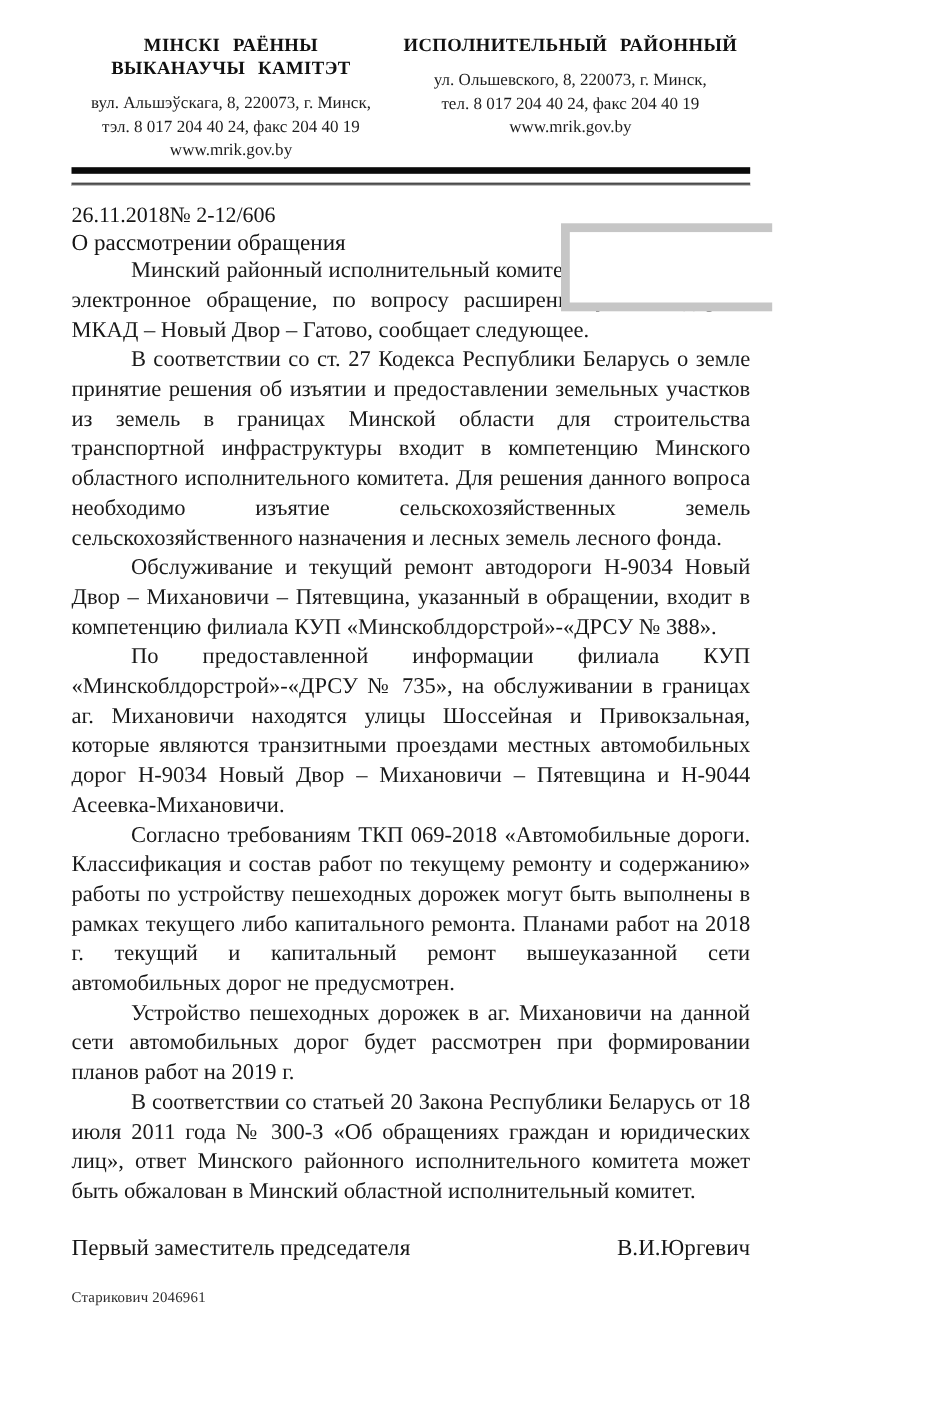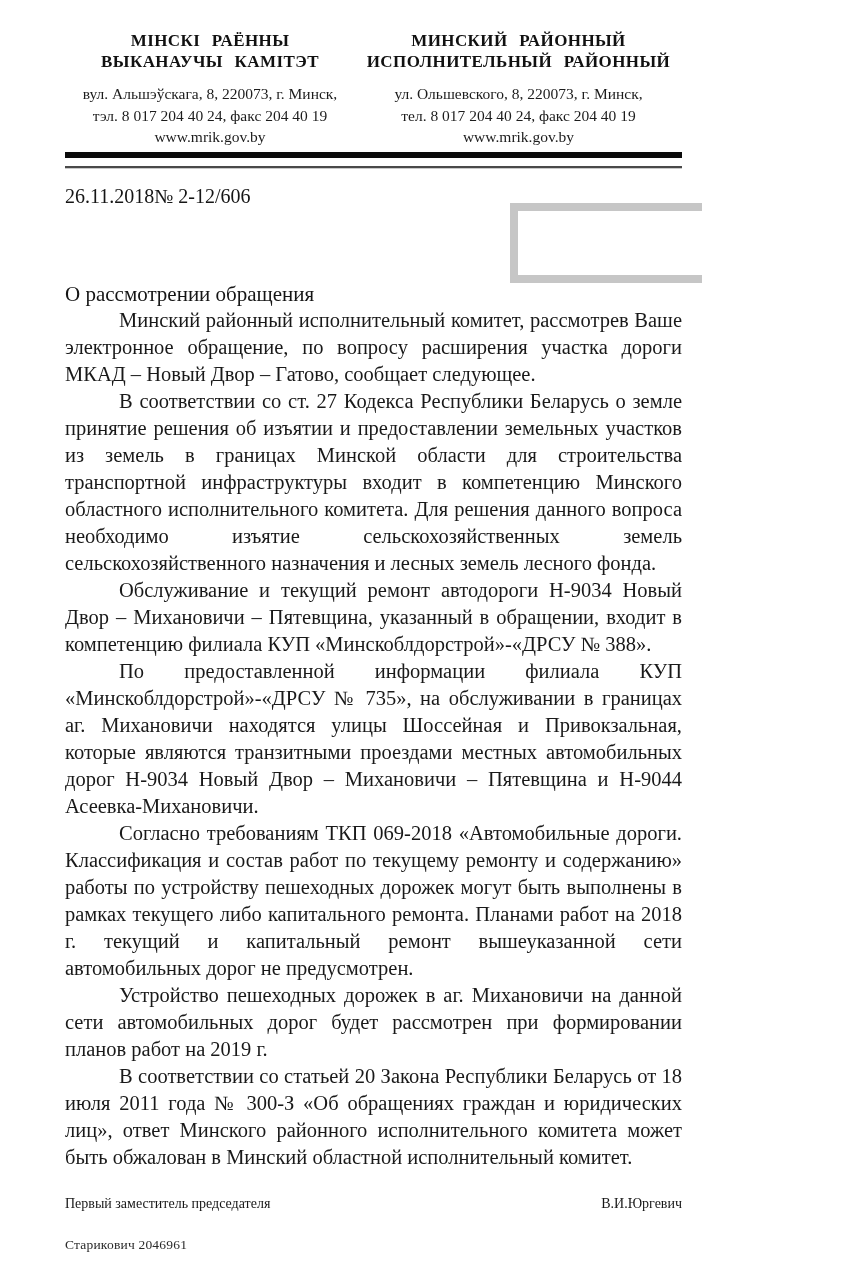--- a/index.html
+++ b/index.html
@@ -39,38 +39,38 @@
   .recipient-box {
     position: absolute;
     left: 510px;
     top: 203px;
     width: 246px;
     height: 64px;
     border: 8px solid #c6c6c6;
     background: #ffffff;
   }
   
-  .subject { margin-top: 74px; font-size: 21px; color: #151515; }
+  .subject { font-size: 21px; color: #151515; }
   
   .body-text { }
   .body-text p {
     margin: 0;
     font-size: 20.5px;
     line-height: 27px;
     text-align: justify;
     text-indent: 54px;
     color: #191919;
   }
   
   .signature-row {
     margin-top: 25px;
     display: flex;
     justify-content: space-between;
     align-items: flex-start;
-    font-size: 14px;
+    font-size: 21px;
     color: #171717;
   }
   
   .executor { margin-top: 25px; font-size: 13.5px; color: #2a2a2a; letter-spacing: 0.2px; }
 </style>
 </head>
 <body>
 
 <div class="page">
 
@@ -78,21 +78,20 @@
     <div class="lh-col left">
       <div class="org-name">МІНСКІ РАЁННЫ</div>
       <div class="org-name">ВЫКАНАУЧЫ КАМІТЭТ</div>
       <div class="lh-address">
         <div>вул. Альшэўскага, 8, 220073, г. Минск,</div>
         <div>тэл. 8 017 204 40 24, факс 204 40 19</div>
         <div>www.mrik.gov.by</div>
       </div>
     </div>
     <div class="lh-col right">
-      <div class="org-name">МИНСКИЙ РАЙОННЫЙ</div>
       <div class="org-name">ИСПОЛНИТЕЛЬНЫЙ РАЙОННЫЙ</div>
       <div class="lh-address">
         <div>ул. Ольшевского, 8, 220073, г. Минск,</div>
         <div>тел. 8 017 204 40 24, факс 204 40 19</div>
         <div>www.mrik.gov.by</div>
       </div>
     </div>
   </div>
 
   <div class="rule-thick"></div>

